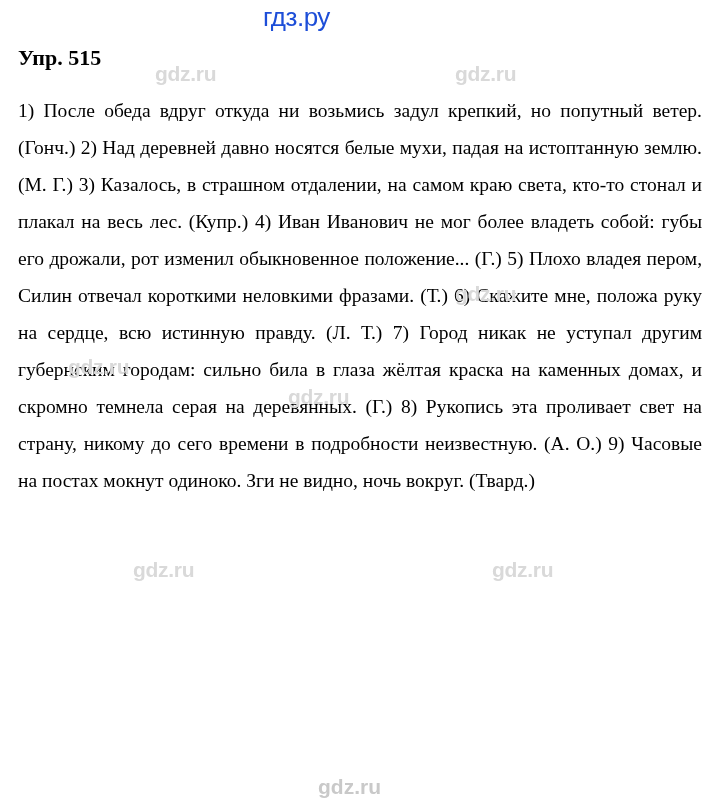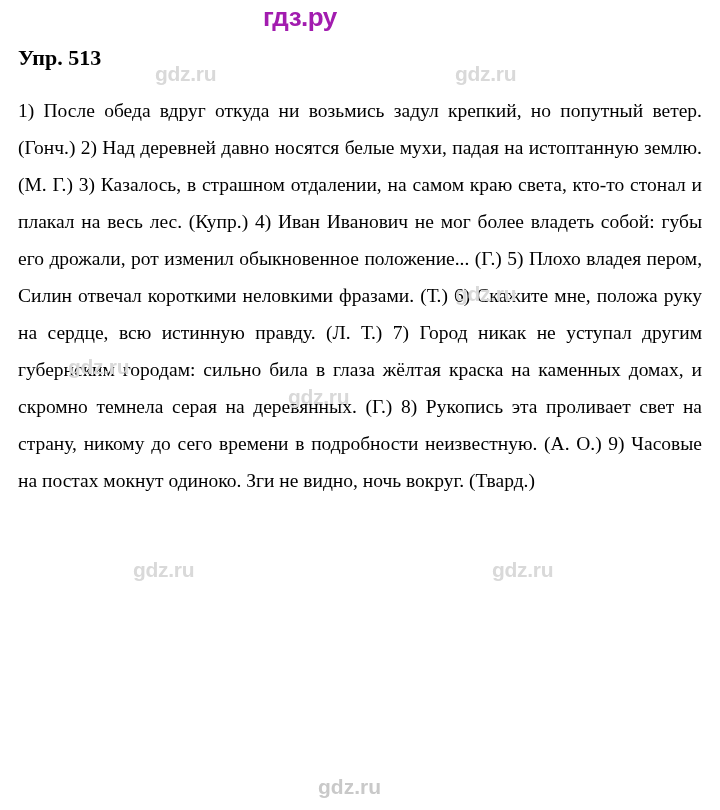--- a/index.html
+++ b/index.html
@@ -18,22 +18,22 @@
     position: relative;
     width: 720px;
     height: 810px;
   }
   .site-logo {
     position: absolute;
     left: 263px;
     top: 2px;
     font-family: "Liberation Sans", sans-serif;
     font-size: 26px;
-    font-weight: bold;
-    color: #a21caf;
+    font-weight: normal;
+    color: #1d4ed8;
     letter-spacing: -0.5px;
     text-align: right;
   }
   .exercise-title {
     position: absolute;
     left: 18px;
     top: 45px;
     font-family: "Liberation Serif", serif;
     font-size: 22px;
     font-weight: bold;
@@ -73,21 +73,21 @@
     color: #c9c9c9;
   }
 </style>
 </head>
 <body>
 
 <div class="page">
 
   <div class="site-logo">гдз.ру</div>
 
-  <div class="exercise-title">Упр. 513</div>
+  <div class="exercise-title">Упр. 515</div>
 
   <div class="content" id="exercise-text"><span>1) После обеда вдруг </span><span class="u">откуда ни возьмись</span><span> задул крепкий, но попутный ветер. (Гонч.) 2) Над деревней давно носятся </span><span class="u">белые мухи</span><span>, падая на истоптанную землю. (М. Г.) 3) Казалось, в страшном отдалении, </span><span class="u">на самом краю света</span><span>, кто-то стонал и плакал на весь лес. (Купр.) 4) Иван Иванович не мог более </span><span class="u">владеть собой</span><span>: губы его дрожали, рот изменил обыкновенное положение... (Г.) 5) Плохо </span><span class="u">владея пером</span><span>, Силин отвечал короткими неловкими фразами. (Т.) 6) Скажите мне, </span><span class="u">положа руку на сердце</span><span>, всю истинную правду. (Л. Т.) 7) Город никак не уступал другим губернским городам: сильно </span><span class="u">била в глаза</span><span> жёлтая краска на каменных домах, и скромно темнела серая на деревянных. (Г.) 8) Рукопись эта </span><span class="u">проливает свет</span><span> на страну, никому до сего времени в подробности неизвестную. (А. О.) 9) Часовые на постах мокнут одиноко. </span><span class="u">Зги не видно</span><span>, ночь вокруг. (Твард.)</span></div>
 
   <div id="watermark-layer">
       <div class="wm" style="left: 155px; top: 62px;">gdz.ru</div>
       <div class="wm" style="left: 455px; top: 62px;">gdz.ru</div>
       <div class="wm" style="left: 455px; top: 282px;">gdz.ru</div>
       <div class="wm" style="left: 68px; top: 355px;">gdz.ru</div>
       <div class="wm" style="left: 288px; top: 385px;">gdz.ru</div>
       <div class="wm" style="left: 133px; top: 558px;">gdz.ru</div>

